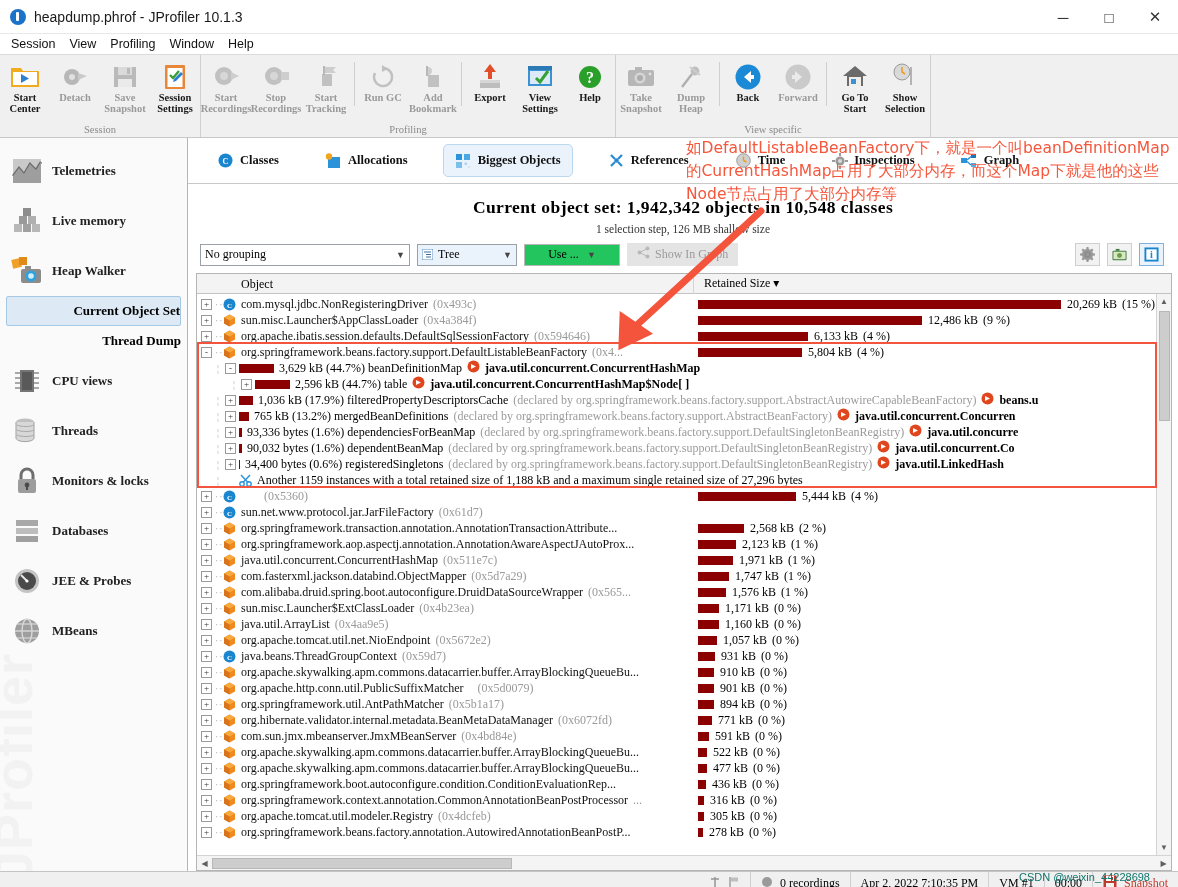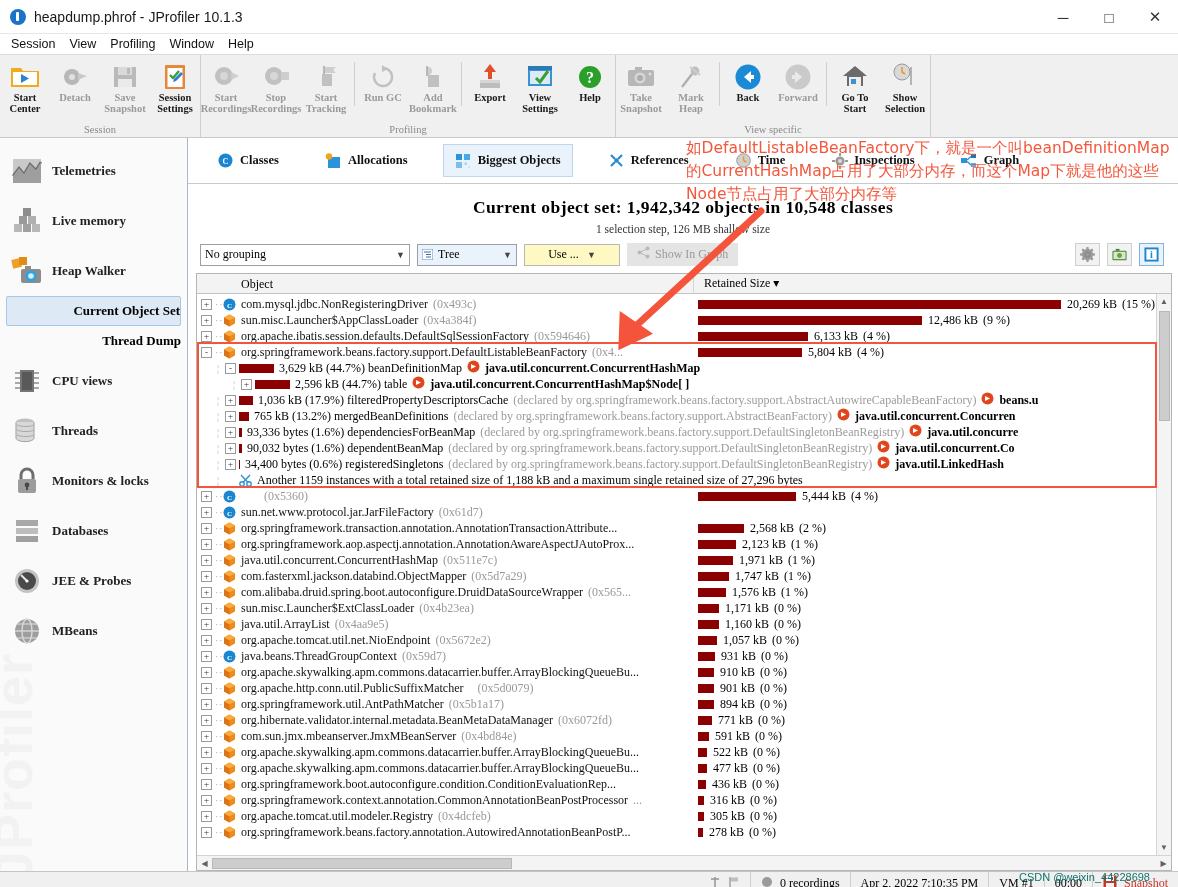--- a/index.html
+++ b/index.html
@@ -68,39 +68,39 @@
     font-size:54px; font-weight:bold; color:#f2f2f2;
     font-family:"Liberation Sans", sans-serif; letter-spacing:1px;
     pointer-events:none; user-select:none;
   }
   .content { flex:1; display:flex; flex-direction:column; background:#fff; position:relative; }
   
   .tabbar { height:46px; display:flex; align-items:center; padding-left:18px;
             border-bottom:1px solid #c9c9c9; background:#fff; }
   .tab { display:flex; align-items:center; padding:7px 11px; margin-right:24px;
          font-family:"Liberation Serif", serif; font-size:12.5px; font-weight:bold; color:#111;}
-  .tab.active { background:#eaf3fb; border:1px solid #bcd8ee; border-radius:0; }
+  .tab.active { background:#eaf3fb; border:1px solid #bcd8ee; border-radius:5px; }
   .tab .ticon { width:17px; height:17px; margin-right:6px; flex:none;
                 display:flex; align-items:center; justify-content:center;}
   
   .objhead { text-align:center; padding-top:13px; }
   .objhead .h1 { font-family:"Liberation Serif", serif; font-size:17.5px; font-weight:bold;
                  letter-spacing:0.4px; }
   .objhead .h2 { font-family:"Liberation Serif", serif; font-size:11.5px; color:#333;
                  margin-top:5px; }
   
   .filterbar { display:flex; align-items:center; padding:8px 6px 7px 12px; gap:7px; }
   .combo { height:22px; border:1px solid #9aa0a6; background:#fff; display:flex;
            align-items:center; padding:0 4px; font-family:"Liberation Serif",serif;
            font-size:12px; position:relative; }
   .combo .cv { flex:1; }
   .combo .arrow { font-size:9px; color:#444; margin-left:6px;}
   #c-grouping { width:210px; }
   #c-tree { width:100px; background:#eaf3fb; border-color:#9aa0a6; }
-  #c-use { width:96px; justify-content:center; border:1px solid #b8b8b8; background:#fef9c3;align-items:center; }
+  #c-use { width:96px; justify-content:center; border:1px solid #b8b8b8; background:#22c55e;align-items:center; }
   .btn-flat { height:23px; border:1px solid transparent; background:#e4e4e4; color:#9a9a9a;
               display:flex; align-items:center; padding:0 9px; gap:5px;
               font-family:"Liberation Serif",serif; font-size:12px; }
   .iconbtn { width:25px; height:23px; border:1px solid #cfcfcf; background:#f2f2f2;
              display:flex; align-items:center; justify-content:center; }
   .iconbtn.act { border-color:#7fb2de; background:#eaf3fb; }
   
   .tablewrap { flex:1; margin:0 6px 0 8px; border:1px solid #b5b5b5; display:flex;
                flex-direction:column; overflow:hidden; position:relative; background:#fff;}
   .thead { height:20px; display:flex; background:#f3f3f3; border-bottom:1px solid #c4c4c4;
@@ -342,21 +342,21 @@
           <div class="lb">Snapshot</div>
         </div>
         <div class="tbtn dis">
           <div class="ic" style="opacity: 0.65;">
             <svg width="26" height="26" viewBox="0 0 26 26">
               <circle cx="17" cy="7" r="4.4" fill="#a6a6a6"></circle>
               <line x1="14" y1="10" x2="4" y2="23" stroke="#8d8d8d" stroke-width="2.4"></line>
               <line x1="12" y1="3" x2="22" y2="11" stroke="#b9b9b9" stroke-width="2"></line>
             </svg>
           </div>
-          <div class="lb">Mark</div>
+          <div class="lb">Dump</div>
           <div class="lb">Heap</div>
         </div>
         <div class="vsep"></div>
         <div class="tbtn">
           <div class="ic">
             <svg width="28" height="28" viewBox="0 0 28 28">
               <circle cx="14" cy="14" r="12.5" fill="#1a8ad6"></circle>
               <path d="M17 8l-7 6 7 6z" fill="#fff"></path>
               <rect x="14" y="12" width="6" height="4" fill="#fff"></rect>
             </svg>

